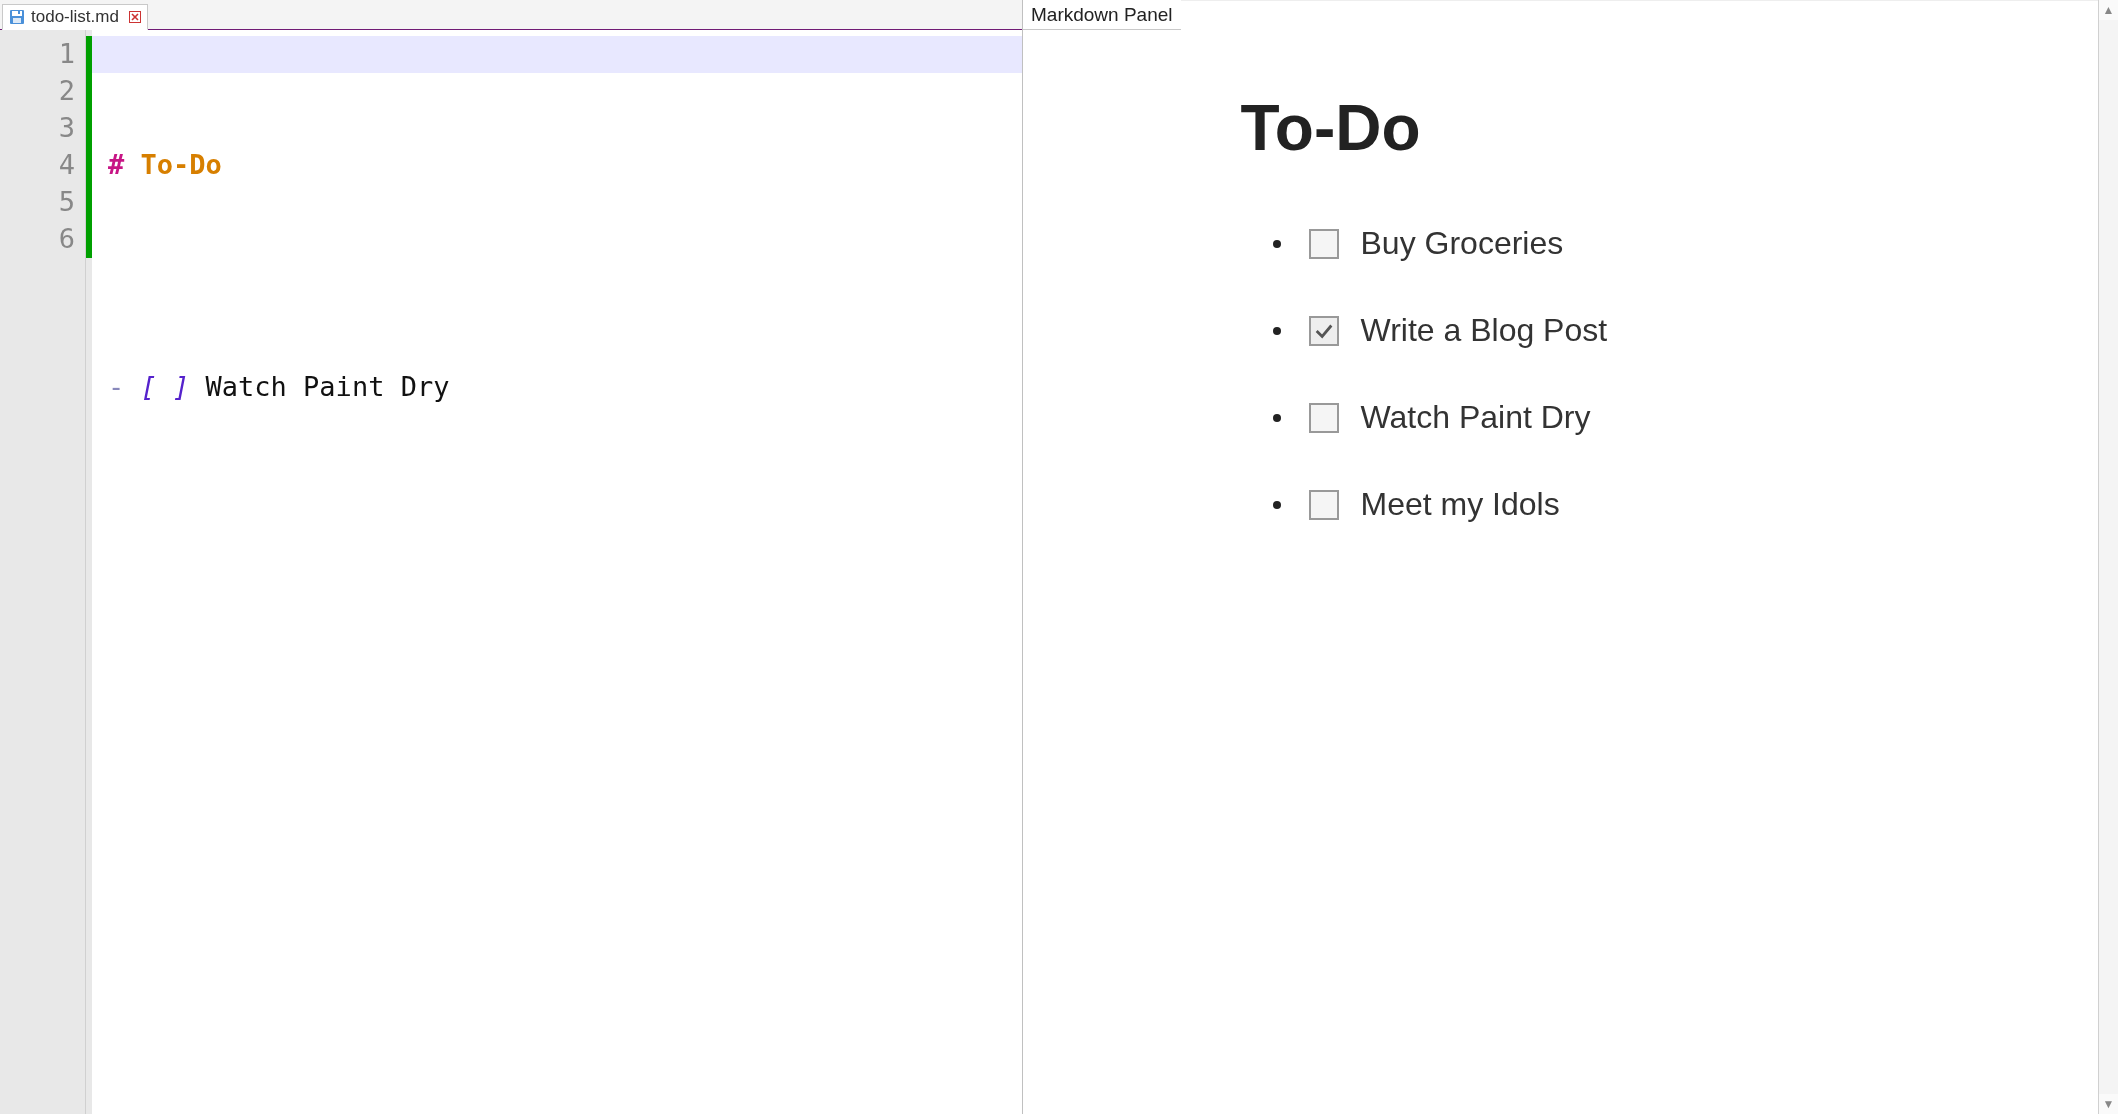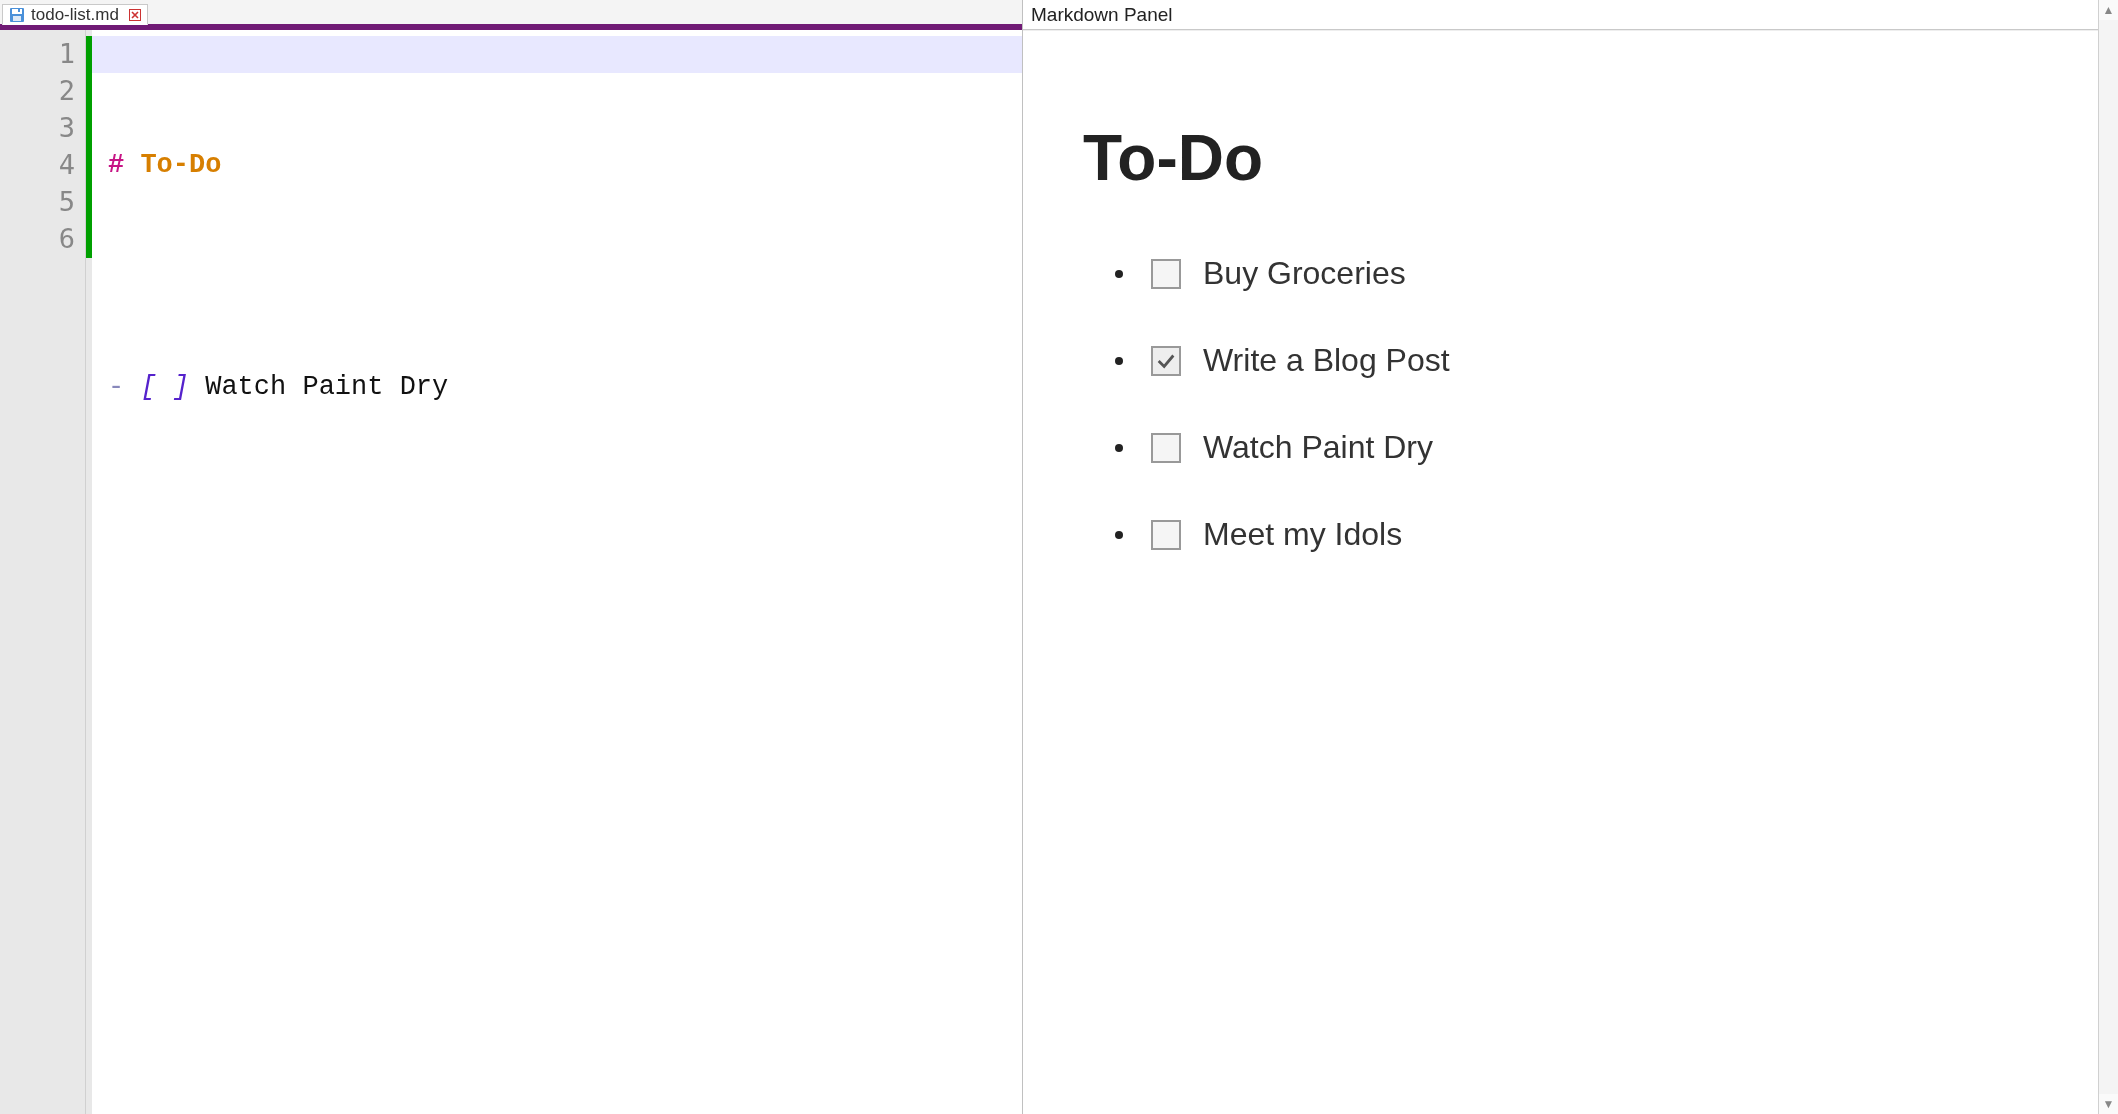--- a/index.html
+++ b/index.html
@@ -1,42 +1,42 @@
 <!DOCTYPE html>
 <html><head>
   <meta charset="utf-8">
   <style>
     * { margin: 0; padding: 0; box-sizing: border-box; }
     html, body { width: 100%; height: 100%; font-family: Arial, Helvetica, sans-serif; background: #ffffff; }
     body { display: flex; flex-direction: row; }
 
     
     .editor-pane { width: 48.3%; display: flex; flex-direction: column; border-right: 1px solid #c0c0c0; background: #fff; }
-    .tab-bar { height: 30px; background: #f4f4f4; border-bottom: 6px solid #701a75; display: flex; align-items: stretch; padding-left: 2px; }
+    .tab-bar { height: 30px; background: #f4f4f4; border-bottom: 1px solid #701a75; display: flex; align-items: stretch; padding-left: 2px; }
     .tab { display: flex; align-items: center; background: #ffffff; border: 1px solid #c9c9c9; border-bottom: 1px solid #ffffff; margin-top: 3px; padding: 0 6px; font-size: 17px; color: #333; position: relative; top: 1px; }
     .tab .disk-icon { width: 16px; height: 16px; margin-right: 6px; }
     .tab .close-icon { width: 12px; height: 12px; margin-left: 10px; color: #cc3333; display:flex; align-items:center; justify-content:center; }
 
     .code-area { flex: 1; display: flex; overflow: hidden; font-family: 'Consolas', 'Menlo', monospace; font-size: 27px; line-height: 1.37; }
     .gutter { width: 86px; background: #e8e8e8; color: #888; text-align: right; padding: 6px 10px 6px 6px; border-right: 1px solid #d0d0d0; user-select: none; }
     .gutter div { height: 37px; }
     .change-bar { width: 6px; background: #e8e8e8; position: relative; }
     .change-bar .mark { position:absolute; left:0; width:6px; background:#00a000; }
-    .code { flex: 1; padding: 6px 0 6px 16px; position: relative; white-space: pre; font-family: Liberation Mono, monospace; }
+    .code { flex: 1; padding: 6px 0 6px 16px; position: relative; white-space: pre; }
     .code .line { height: 37px; }
     .code .active-line { background: #e8e8ff; position:absolute; left:0; right:0; height:37px; top:6px; z-index:0; }
     .code .line > * { position:relative; z-index:1; }
     .tok-h  { color: #d77f00; font-weight: bold; }
     .tok-hm { color: #c71585; font-weight: bold; }
     .tok-bullet { color: #8888bb; }
     .tok-bracket { color: #5522cc; font-style: italic; }
     .tok-text { color: #111; }
 
     
-    .preview-pane { flex: 1; display: flex; flex-direction: column; background:#fff; }
+    .preview-pane { flex: 1; display: flex; flex-direction: row; background:#fff; }
     .preview-header { height: 30px; border-bottom: 1px solid #c9c9c9; display:flex; align-items:center; padding: 0 8px; font-size: 19px; color:#222; }
     .preview-body { flex:1; padding: 90px 60px 40px 60px; color:#222; overflow:auto; border-top: 1px solid #eee; }
     .preview-body, .preview-body * { -webkit-font-smoothing: antialiased; -moz-osx-font-smoothing: grayscale; }
     .preview-body h1 { font-size: 64px; font-weight: 800; margin-bottom: 60px; font-family: Arial, Helvetica, sans-serif; }
     .task-list { list-style: none; padding-left: 32px; }
     .task-list li { display:flex; align-items:center; font-size: 32px; color:#333; margin-bottom: 50px; font-family: Arial, Helvetica, sans-serif; }
     .bullet { width:8px; height:8px; border-radius:50%; background:#222; margin-right: 28px; flex-shrink:0; }
     .cb { width:30px; height:30px; border:2px solid #999; background:#f5f5f5; margin-right: 22px; display:flex; align-items:center; justify-content:center; flex-shrink:0; }
     .cb svg { width:22px; height:22px; display:none; }
     .cb.checked { background:#eeeeee; }

